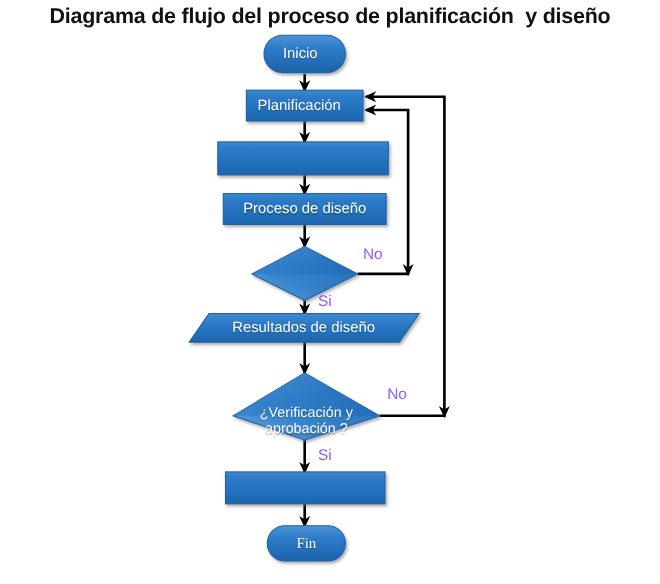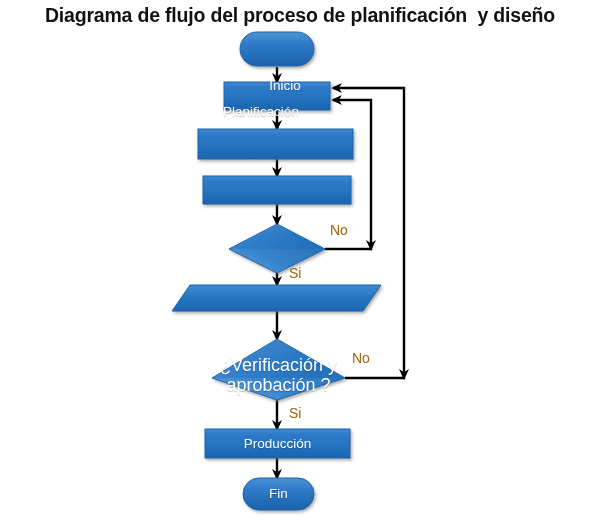--- a/index.html
+++ b/index.html
@@ -34,21 +34,21 @@
     color:#ffffff;
     font-size:13.5px;
     text-align:center;
     line-height:1.12;
     white-space:pre;
     pointer-events:none;
     text-shadow:0 1px 1px rgba(0,0,0,.25);
   }
   .edge-label{
     position:absolute;
-    color:#a16207;
+    color:#8b5cf6;
     font-size:14px;
     text-align:left;
     white-space:pre;
     pointer-events:none;
   }
 </style>
 </head>
 <body>
 
 <div id="stage">
@@ -171,34 +171,35 @@
 
     <g filter="url(#softShadow)">
       <rect x="205" y="429" width="145" height="29" fill="url(#gradProc)" stroke="#1b63a8" stroke-width="1"></rect>
     </g>
 
     <g filter="url(#softShadow)">
       <rect x="243" y="478" width="71" height="32" rx="16" ry="16" fill="url(#gradTerm)" stroke="#1b63a8" stroke-width="1"></rect>
     </g>
   </svg>
 
-  <div class="node-label" style="left:248px;top:41px;width:74px;margin-top:37px;">Inicio</div>
-
-  <div class="node-label" style="left:208px;top:88px;width:106px;margin-top:16px;">Planificación</div>
-
-
-
-
-
-  <div class="node-label" style="left:212px;top:355px;width:133px;font-size:18px;">¿Verificación y
+  <div class="node-label" style="left:236px;top:41px;width:74px;">Inicio</div>
+
+  <div class="node-label" style="left:219px;top:88px;width:106px;">Planificación</div>
+
+
+  <div class="node-label" style="left:203px;top:182px;width:148px;">Proceso de diseño</div>
+
+
+  <div class="node-label" style="left:176px;top:290px;width:200px;">Resultados de diseño</div>
+
+  <div class="node-label" style="left:212px;top:368px;width:133px;font-size:13px;">¿Verificación y
 aprobación ?</div>
 
-  <div class="node-label" style="left:205px;top:436px;width:145px;">Producción</div>
-
-  <div class="node-label" style="left:243px;top:486px;width:71px;">Fin</div>
+
+  <div class="node-label" style="left:243px;top:486px;width:71px;font-family:Liberation Serif, serif;">Fin</div>
 
   <div class="edge-label" style="left:330px;top:222px;">No</div>
 
   <div class="edge-label" style="left:289px;top:265px;">Si</div>
 
   <div class="edge-label" style="left:352px;top:350px;">No</div>
 
   <div class="edge-label" style="left:289px;top:405px;">Si</div>
 
 </div>

